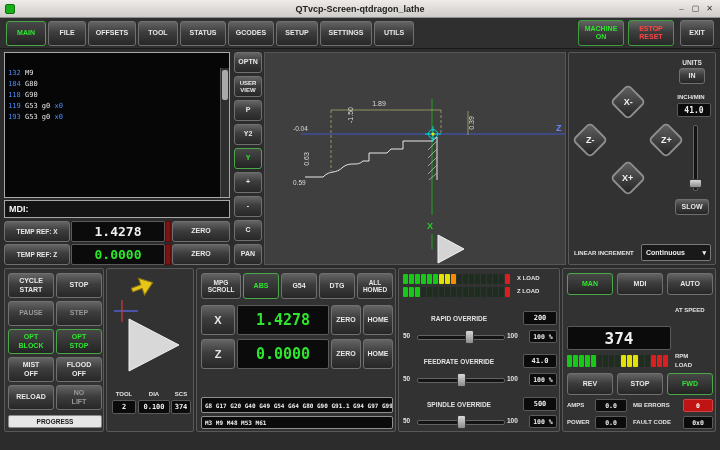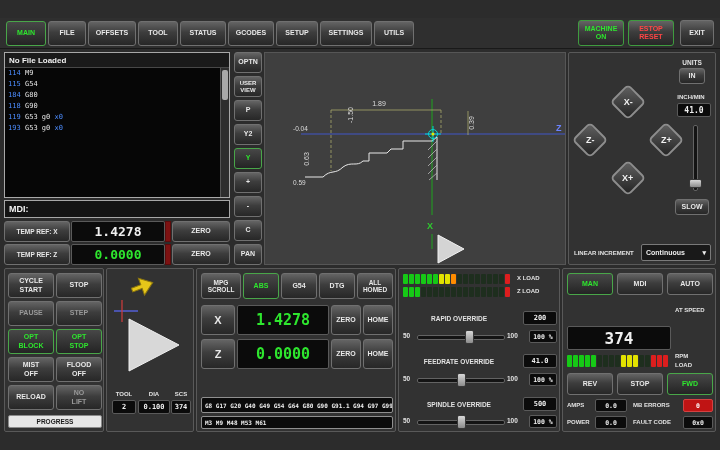--- a/index.html
+++ b/index.html
@@ -82,42 +82,47 @@
 
   .statusbar { position:absolute; left:0; top:434px; width:720px; height:16px; background:#2a2a2a;
                border-top:1px solid #101010; }
   .statfield { position:absolute; border-radius:2px; }
 </style>
 </head>
 <body>
 
 <div id="app">
 
+  <div class="titlebar">
+    <span class="appicon"></span>
+    <span class="title">QTvcp-Screen-qtdragon_lathe</span>
+    <span class="winbtn" style="right:32px;">–</span>
+    <span class="winbtn" style="right:18px;">▢</span>
+    <span class="winbtn" style="right:4px;">✕</span>
+  </div>
 
   <div class="tabstrip"></div>
   <div class="btn act" style="left:6px;top:21px;width:40px;height:25px;">MAIN</div>
   <div class="btn" style="left:48px;top:21px;width:38px;height:25px;">FILE</div>
   <div class="btn" style="left:88px;top:21px;width:48px;height:25px;">OFFSETS</div>
   <div class="btn" style="left:138px;top:21px;width:40px;height:25px;">TOOL</div>
   <div class="btn" style="left:180px;top:21px;width:46px;height:25px;">STATUS</div>
   <div class="btn" style="left:228px;top:21px;width:46px;height:25px;">GCODES</div>
   <div class="btn" style="left:276px;top:21px;width:42px;height:25px;">SETUP</div>
   <div class="btn" style="left:320px;top:21px;width:52px;height:25px;">SETTINGS</div>
   <div class="btn" style="left:374px;top:21px;width:40px;height:25px;">UTILS</div>
   <div class="btn grn" style="left:578px;top:20px;width:46px;height:26px;">MACHINE
 ON</div>
   <div class="btn red" style="left:628px;top:20px;width:46px;height:26px;">ESTOP
 RESET</div>
   <div class="btn" style="left:680px;top:20px;width:34px;height:26px;">EXIT</div>
 
   <div class="fileview">
-    <div class="filehdr">No File Loaded</div>
     <div id="gcode-lines">
-        <div class="gline"><span class="gnum">114</span><span class="gtxt">M9</span></div>
-        <div class="gline"><span class="gnum">115</span><span class="gtxt">G54</span></div>
+        <div class="gline"><span class="gnum">132</span><span class="gtxt">M9</span></div>
         <div class="gline"><span class="gnum">184</span><span class="gtxt">G80</span></div>
         <div class="gline"><span class="gnum">118</span><span class="gtxt">G90</span></div>
         <div class="gline"><span class="gnum">119</span><span class="gtxt">G53 g0 </span><span class="ghl">x0</span></div>
         <div class="gline"><span class="gnum">193</span><span class="gtxt">G53 g0 </span><span class="ghl">x0</span></div>
       </div>
     <div class="vscroll">
       <div class="vthumb"></div>
     </div>
   </div>
 

